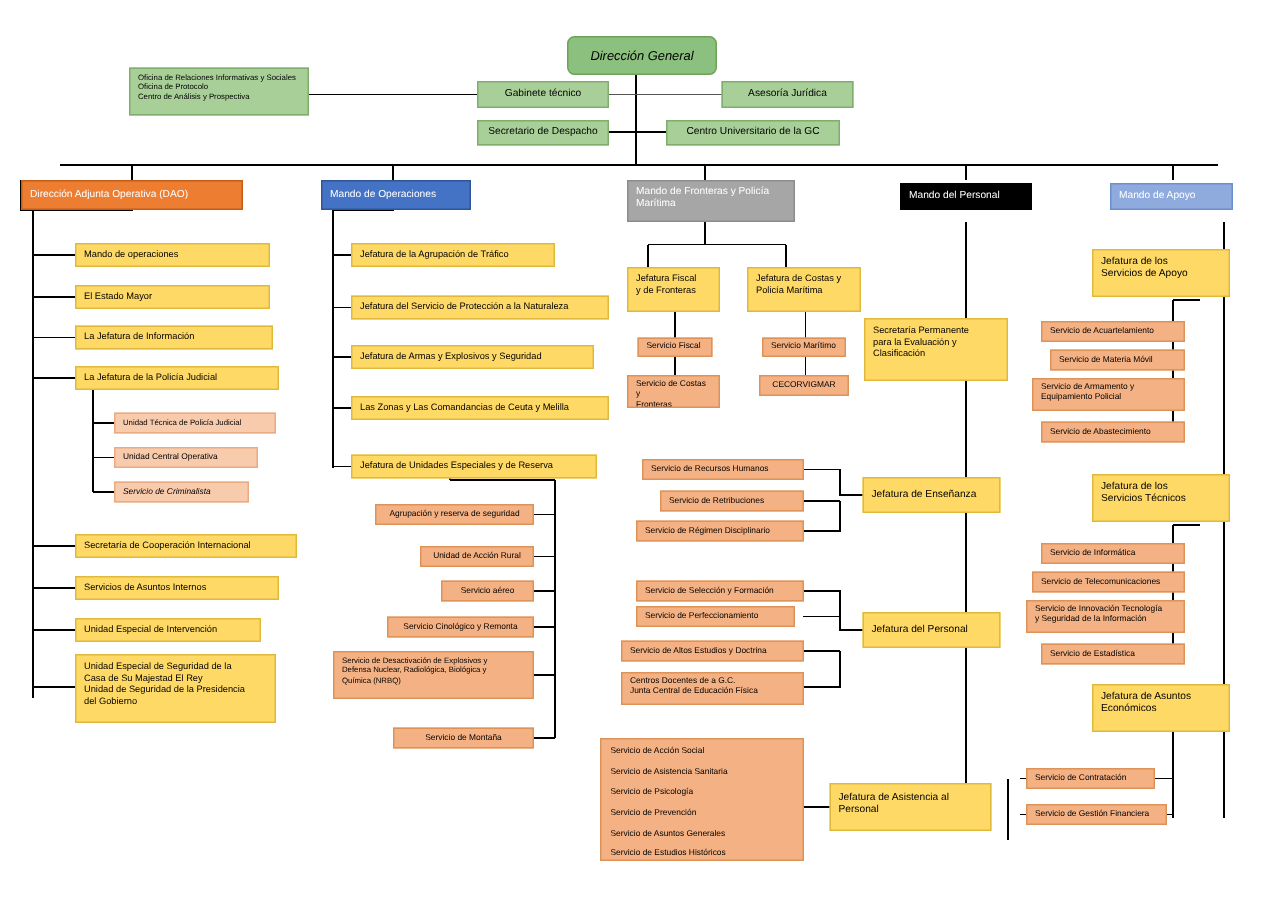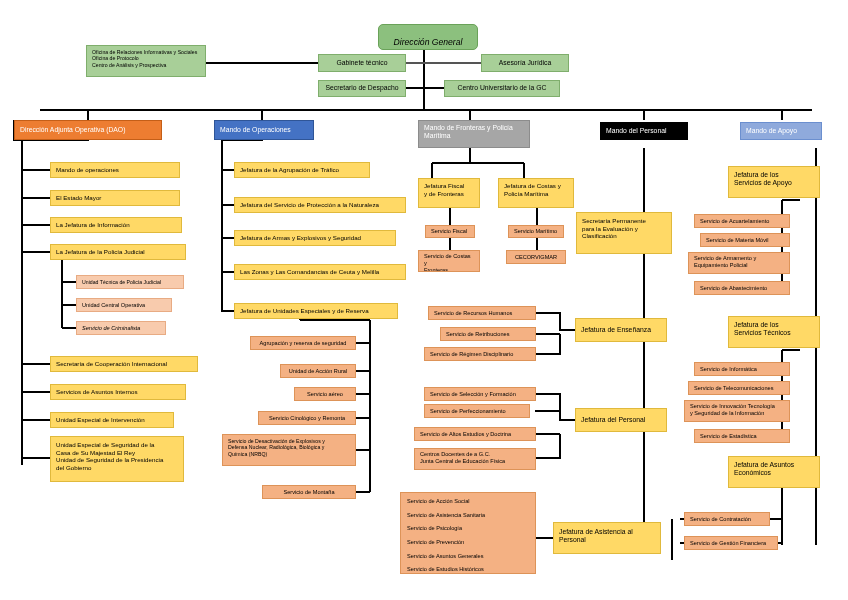--- a/index.html
+++ b/index.html
@@ -39,21 +39,21 @@
   .c-gray{background:#a6a6a6;border-color:#8c8c8c;color:#fff;}
   .c-black{background:#000000;border-color:#000;color:#fff;}
   .c-yellow{background:#ffd966;border-color:#e0b93c;}
   .c-peach{background:#f4b183;border-color:#dd9358;}
   .c-peach-lite{background:#f8cbad;border-color:#e8ab83;}
   
   .t-xxs{font-size:5.2px;}
   .t-xs{font-size:5.6px;}
   .t-s{font-size:6.2px;}
   .t-m{font-size:6.8px;}
-  .t-xl{font-size:8.6px;align-items:flex-end;}
+  .t-xl{font-size:8.6px;}
   .ital{font-style:italic;}
   .ctr{justify-content:center;text-align:center;}
   .rnd{border-radius:5px;}
 </style>
 </head>
 <body>
 
 <div id="chart">
 
   <svg class="wires" viewBox="0 0 848 600">

